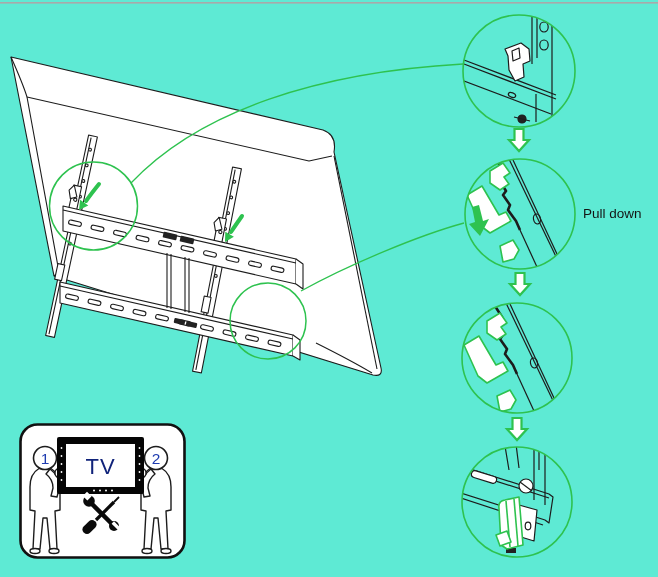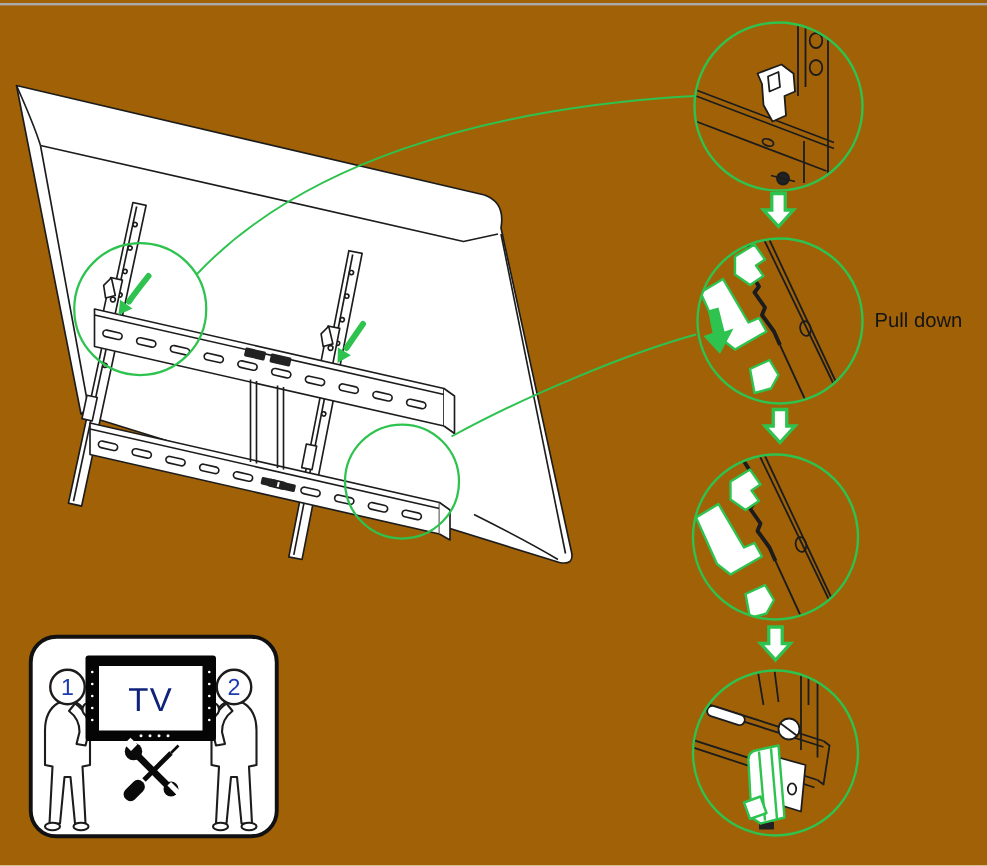--- a/index.html
+++ b/index.html
@@ -1,17 +1,17 @@
 <!DOCTYPE html>
 <html><head>
 <meta charset="utf-8">
 <style>
   html,body{margin:0;padding:0;background:#ffffff;}
   .page{
-    position:relative;width:658px;height:577px;background:#a16207;overflow:hidden;
+    position:relative;width:658px;height:577px;background:#5eead4;overflow:hidden;
     font-family:"Liberation Sans", sans-serif;
   }
   .page svg{position:absolute;left:0;top:0;}
   svg text{font-family:"Liberation Sans", sans-serif;}
   .lbl{fill:#141414;font-size:13.5px;}
   .num{fill:#1e3cb0;font-size:15.5px;}
   .tvlbl{fill:#10237a;font-size:22px;letter-spacing:1px;}
 </style>
 </head>
 <body>

